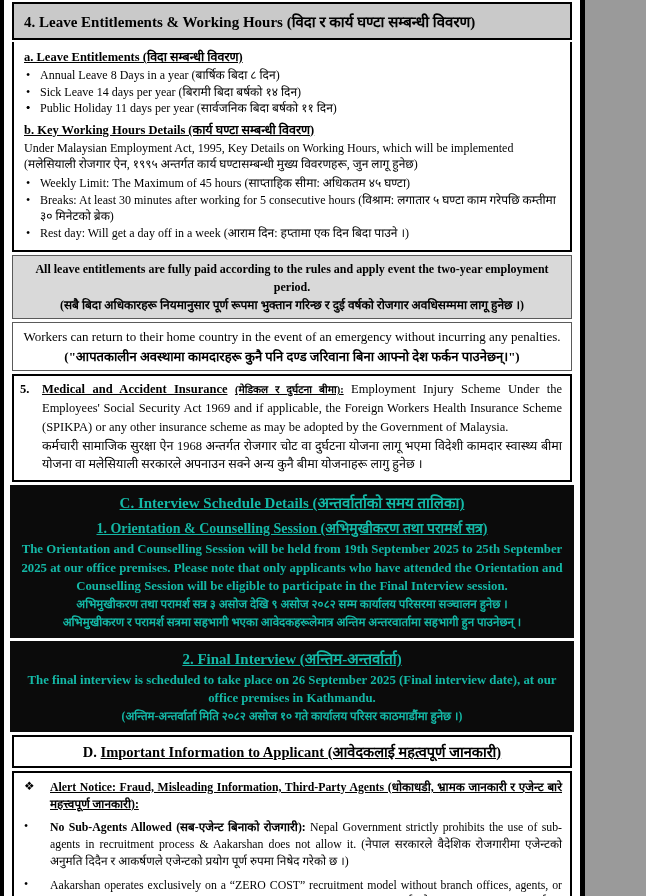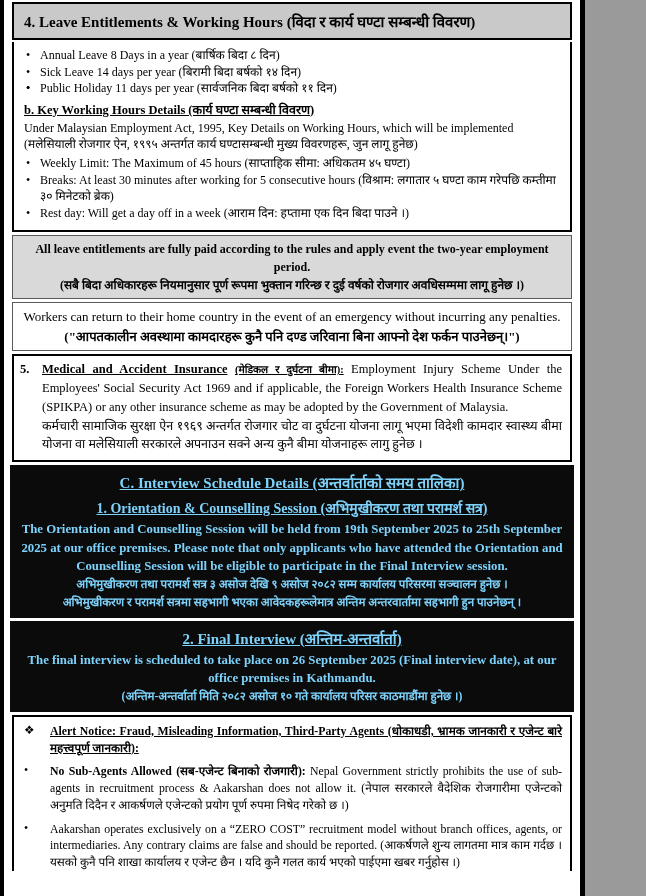--- a/index.html
+++ b/index.html
@@ -46,21 +46,21 @@
   .item5{
     border:2px solid #000;margin:3px 2px 0 2px;
     padding:4px 8px 6px 6px;font-size:12.5px;line-height:1.5;
     display:flex;
   }
   .item5 .num{font-weight:bold;width:22px;flex:none;}
   .item5 .txt{text-align:justify;}
   .item5 .lbl{font-weight:bold;text-decoration:underline;}
   
   .black{
-    background:#0b0b0b;color:#7dd3fc;text-align:center;
+    background:#0b0b0b;color:#14b8a6;text-align:center;
     margin:3px 0 0 0;padding:5px 8px 6px 8px;
   }
   .black .banner{font-weight:bold;font-size:15px;text-decoration:underline;margin:2px 0 6px 0;}
   .black .btitle{font-weight:bold;font-size:14px;text-decoration:underline;margin:2px 0 3px 0;}
   .black .ben{font-weight:bold;font-size:12.8px;line-height:1.45;}
   .black .bne{font-weight:bold;font-size:11.6px;line-height:1.55;}
   
   .dbanner{
     border:2px solid #000;margin:3px 2px 0 2px;background:#fff;
     text-align:center;font-weight:bold;font-size:14.5px;
@@ -80,20 +80,21 @@
 </head>
 <body>
 
 <div class="page">
 
   <div class="box hdr4">
     <span>4. Leave Entitlements &amp; Working Hours (विदा र कार्य घण्टा सम्बन्धी विवरण)</span>
   </div>
 
   <div class="box sec4-body">
+    <div class="sub-title">a. Leave Entitlements (विदा सम्बन्धी विवरण)</div>
     <ul class="dotlist">
       <li><span class="mk">•</span><span>Annual Leave 8 Days in a year (बार्षिक बिदा ८ दिन)</span></li>
       <li><span class="mk">•</span><span>Sick Leave 14 days per year (बिरामी बिदा बर्षको १४ दिन)</span></li>
       <li><span class="mk">•</span></li>
       <li><span class="mk">•</span><span>Public Holiday 11 days per year (सार्वजनिक बिदा बर्षको ११ दिन)</span></li>
     </ul>
     <div class="sub-title">b. Key Working Hours Details (कार्य घण्टा सम्बन्धी विवरण)</div>
     <div class="intro">Under Malaysian Employment Act, 1995, Key Details on Working Hours, which will be implemented (मलेसियाली रोजगार ऐन, १९९५ अन्तर्गत कार्य घण्टासम्बन्धी मुख्य विवरणहरू, जुन लागू हुनेछ)</div>
     <ul class="dotlist">
       <li><span class="mk">•</span><span>Weekly Limit: The Maximum of 45 hours (साप्ताहिक सीमा: अधिकतम ४५ घण्टा)</span></li>
@@ -111,38 +112,41 @@
     <div>Workers can return to their home country in the event of an emergency without incurring any penalties.</div>
     <div class="ne">("आपतकालीन अवस्थामा कामदारहरू कुनै पनि दण्ड जरिवाना बिना आफ्नो देश फर्कन पाउनेछन्।")</div>
   </div>
 
   <div class="item5">
     <div class="num">5.</div>
     <div class="txt">
       <span class="lbl">Medical and Accident Insurance</span>
       <span class="lbl" style="font-size:10.5px;">(मेडिकल र दुर्घटना बीमा):</span>
       <span>Employment Injury Scheme Under the Employees' Social Security Act 1969 and if applicable, the Foreign Workers Health Insurance Scheme (SPIKPA) or any other insurance scheme as may be adopted by the Government of Malaysia.</span>
-      <div>कर्मचारी सामाजिक सुरक्षा ऐन १९६९ अन्तर्गत रोजगार चोट वा दुर्घटना योजना लागू भएमा विदेशी कामदार स्वास्थ्य बीमा योजना वा मलेसियाली सरकारले अपनाउन सक्ने अन्य कुनै बीमा योजनाहरू लागु हुनेछ ।</div>
+      <div>कर्मचारी सामाजिक सुरक्षा ऐन 1968 अन्तर्गत रोजगार चोट वा दुर्घटना योजना लागू भएमा विदेशी कामदार स्वास्थ्य बीमा योजना वा मलेसियाली सरकारले अपनाउन सक्ने अन्य कुनै बीमा योजनाहरू लागु हुनेछ ।</div>
     </div>
   </div>
 
   <div class="black">
     <div class="banner">C. Interview Schedule Details (अन्तर्वार्ताको समय तालिका)</div>
     <div class="btitle">1. Orientation &amp; Counselling Session (अभिमुखीकरण तथा परामर्श सत्र)</div>
     <div class="ben">The Orientation and Counselling Session will be held from 19th September 2025 to 25th September 2025 at our office premises. Please note that only applicants who have attended the Orientation and Counselling Session will be eligible to participate in the Final Interview session.</div>
     <div class="bne">अभिमुखीकरण तथा परामर्श सत्र ३ असोज देखि ९ असोज २०८२ सम्म कार्यालय परिसरमा सञ्चालन हुनेछ ।</div>
     <div class="bne">अभिमुखीकरण र परामर्श सत्रमा सहभागी भएका आवेदकहरूलेमात्र अन्तिम अन्तरवार्तामा सहभागी हुन पाउनेछन् ।</div>
   </div>
 
   <div class="black">
     <div class="btitle" style="font-size:15px;">2. Final Interview (अन्तिम-अन्तर्वार्ता)</div>
     <div class="ben">The final interview is scheduled to take place on 26 September 2025 (Final interview date), at our office premises in Kathmandu.</div>
     <div class="bne">(अन्तिम-अन्तर्वार्ता मिति २०८२ असोज १० गते कार्यालय परिसर काठमाडौंमा हुनेछ ।)</div>
   </div>
 
+  <div class="dbanner">
+    <span>D. </span><span class="u">Important Information to Applicant (आवेदकलाई महत्वपूर्ण जानकारी)</span>
+  </div>
 
   <div class="dbody">
 
     <div class="ditem">
       <div class="mk">❖</div>
       <div class="dtxt dhead">Alert Notice: Fraud, Misleading Information, Third-Party Agents (धोकाधडी, भ्रामक जानकारी र एजेन्ट बारे महत्त्वपूर्ण जानकारी):</div>
     </div>
 
     <div class="ditem">
       <div class="mk">•</div>

